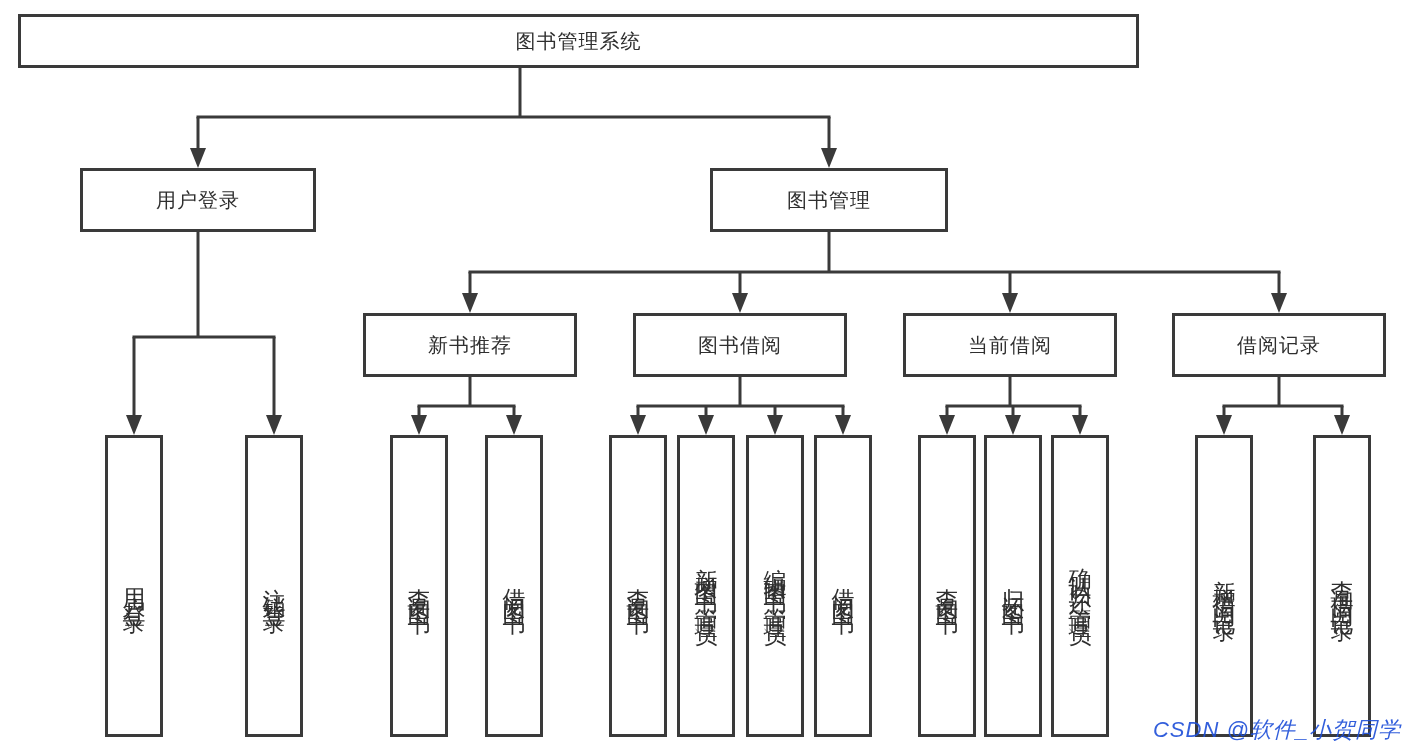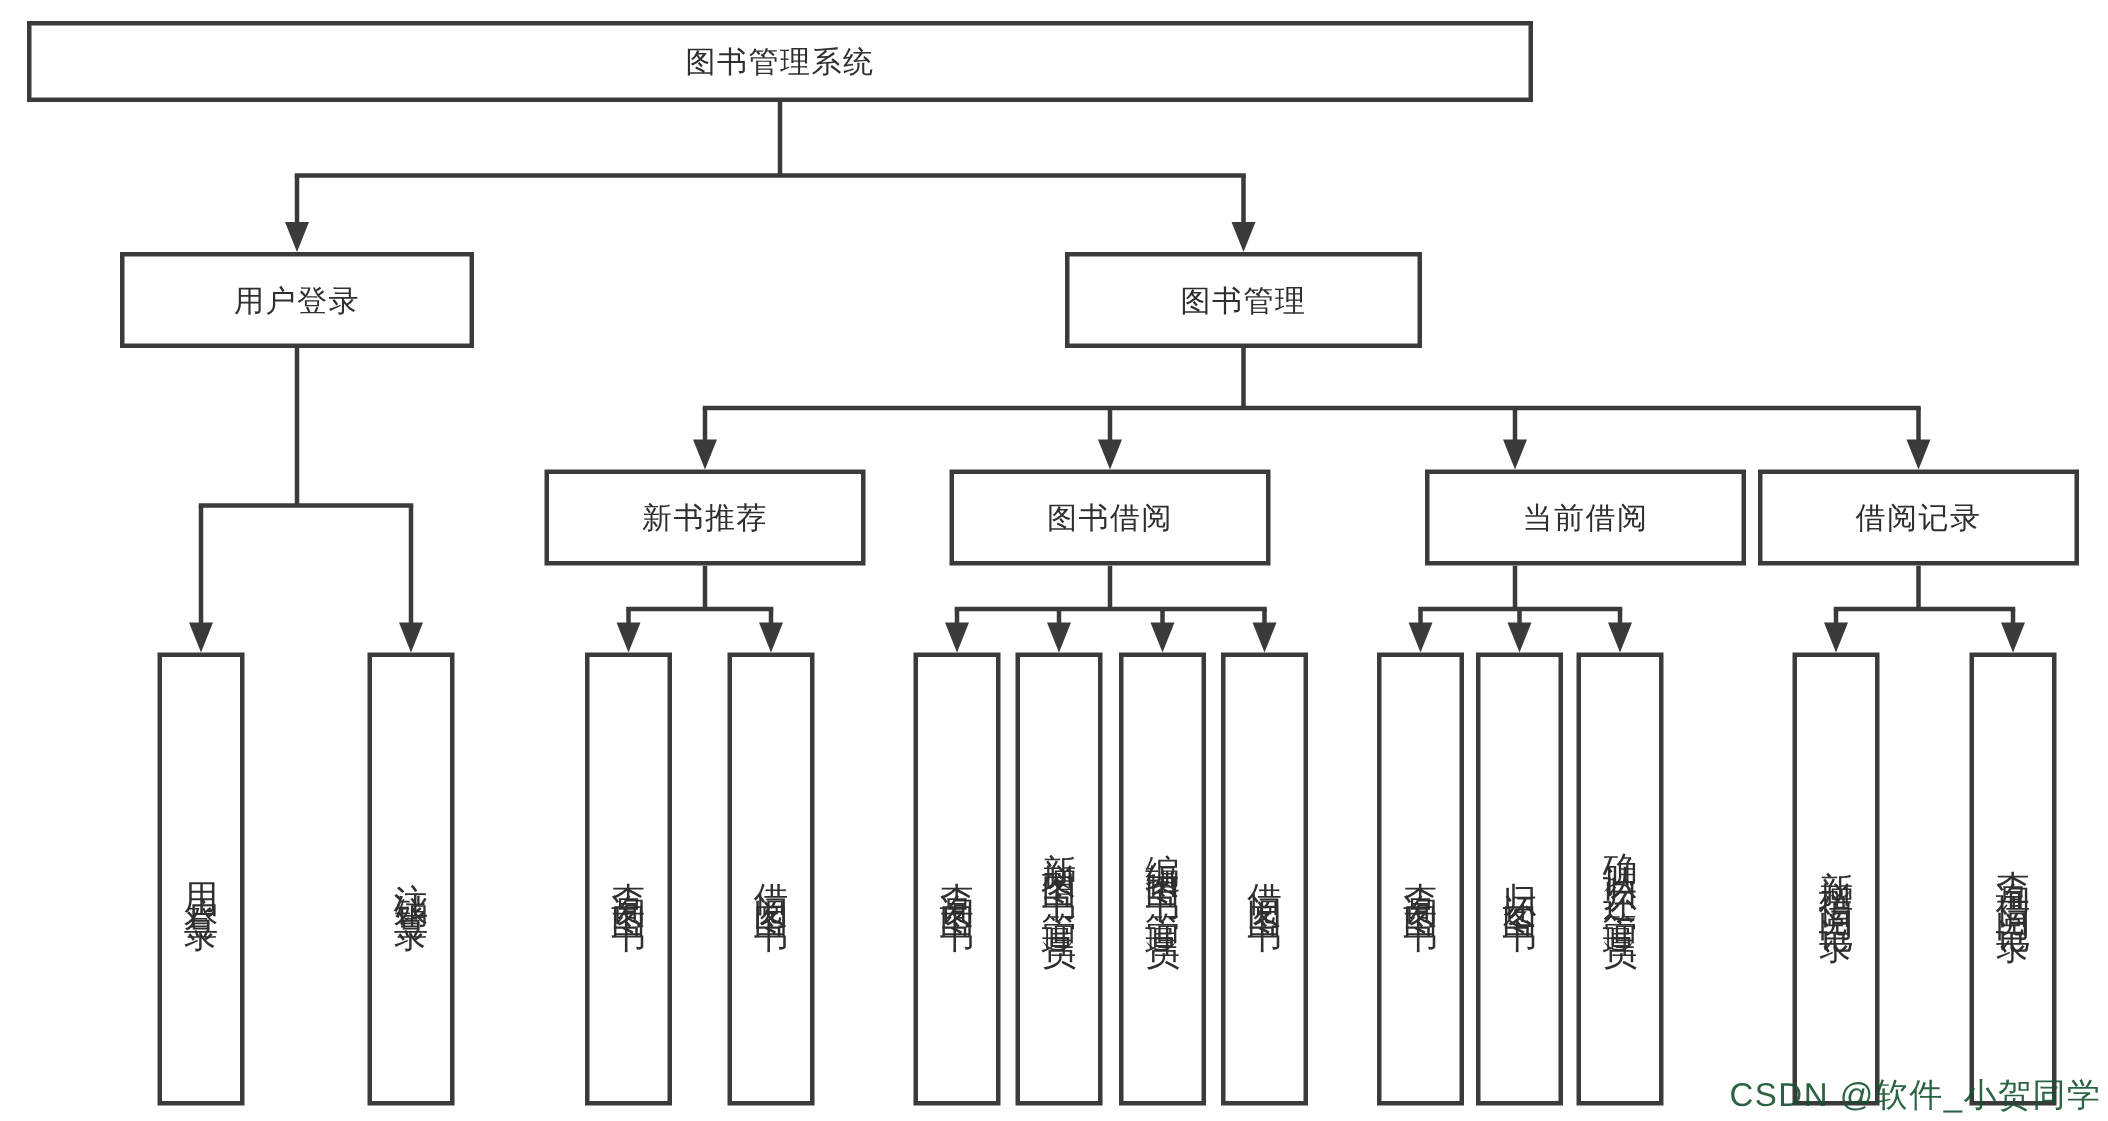--- a/index.html
+++ b/index.html
@@ -31,43 +31,44 @@
     align-items: center;
     justify-content: center;
     color: #2f2f2f;
   }
   .hnode {
     font-size: 20px;
     letter-spacing: 1px;
     text-align: center;
   }
   .root {
-    left: 18px; top: 14px; width: 1004px; height: 54px;
+    left: 18px; top: 14px; width: 1121px; height: 54px;
   }
   .lvl2 { top: 168px; height: 64px; }
   .lvl3 { top: 313px; height: 64px; width: 214px; }
   .leaf {
     top: 435px;
     height: 302px;
     width: 58px;
     writing-mode: vertical-rl;
     text-orientation: mixed;
     font-size: 23px;
     letter-spacing: 8px;
     line-height: 1;
   }
   .watermark {
     position: absolute;
     right: 4px;
     bottom: 2px;
     font-size: 22px;
-    color: #14532d;
+    color: #1d4ed8;
     letter-spacing: 1px;
     z-index: 5;
     opacity: 0.9;
+    font-style: italic;
   }
   svg line { stroke: #3a3a3a; stroke-width: 3; }
   svg path { fill: #3a3a3a; stroke: none; }
 </style>
 </head>
 <body>
 
 <div class="canvas">
 
   <svg class="connectors" viewBox="0 0 1405 747" xmlns="http://www.w3.org/2000/svg">
@@ -142,21 +143,21 @@
   <div class="node hnode lvl2" style="left:710px; width:238px;justify-content:center;">
     <span>图书管理</span>
   </div>
 
   <div class="node hnode lvl3" style="left:363px;text-align:right;">
     <span>新书推荐</span>
   </div>
   <div class="node hnode lvl3" style="left:633px;text-align:center;">
     <span>图书借阅</span>
   </div>
-  <div class="node hnode lvl3" style="left:950px;">
+  <div class="node hnode lvl3" style="left:903px;">
     <span>当前借阅</span>
   </div>
   <div class="node hnode lvl3" style="left:1172px;">
     <span>借阅记录</span>
   </div>
 
   <div class="node leaf" style="left:105px;">
     <span>用户登录</span>
   </div>
   <div class="node leaf" style="left:245px;">

